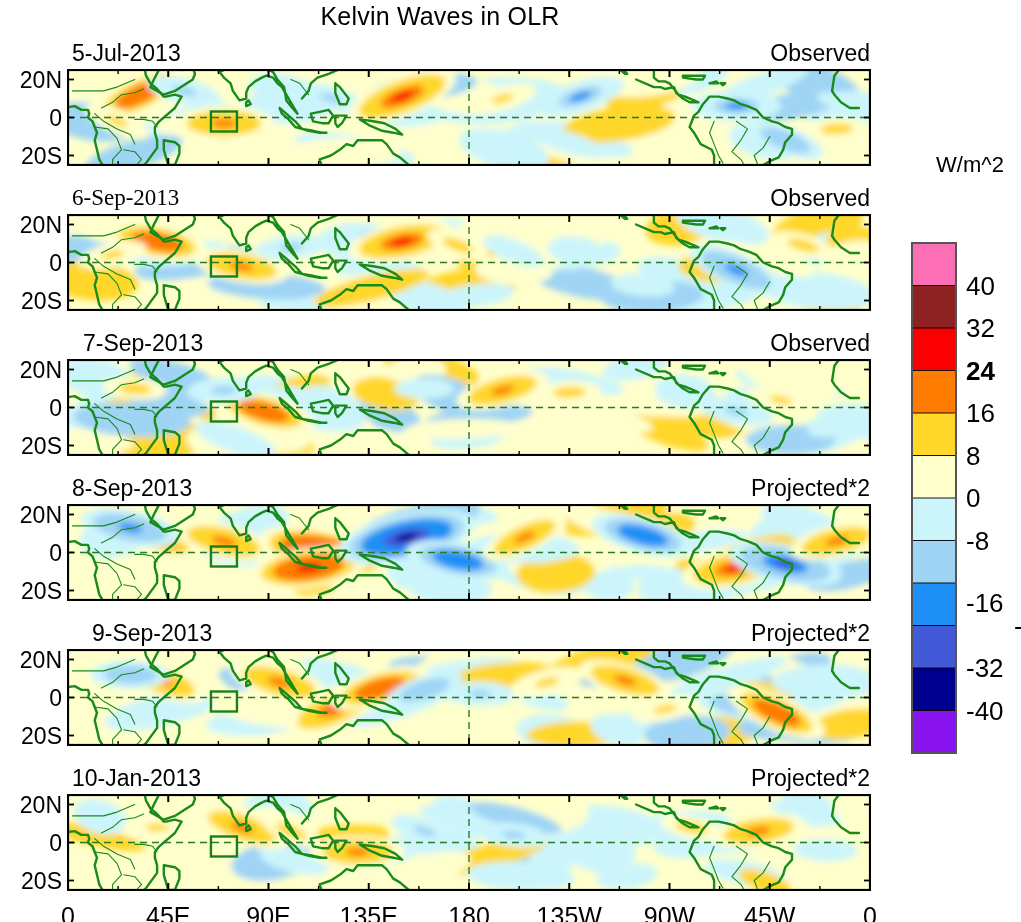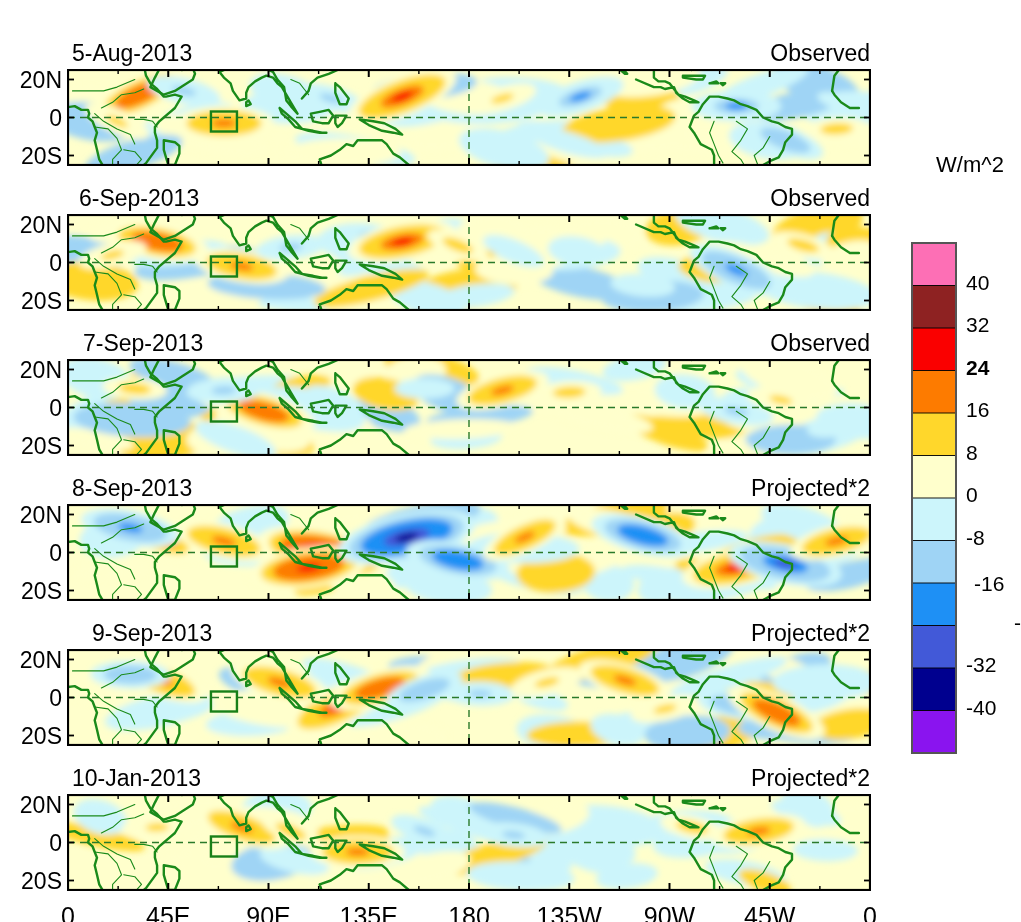--- a/index.html
+++ b/index.html
@@ -7,27 +7,28 @@
        font-family:"Liberation Sans",sans-serif;color:#000;overflow:hidden;}
   .fig{position:absolute;inset:0;}
   #title{position:absolute;left:0;top:2px;width:880px;text-align:center;
          font-size:25px;letter-spacing:.2px;}
   .panel{position:absolute;}
   .datelab{position:absolute;font-size:23px;white-space:nowrap;}
   .srclab{position:absolute;font-size:23px;white-space:nowrap;text-align:right;}
   .ylab{position:absolute;font-size:23px;text-align:right;width:62px;}
   .xlab{position:absolute;font-size:25px;text-align:center;width:90px;}
   #unit{position:absolute;font-size:22px;text-align:center;width:130px;}
-  .cbtick{position:absolute;font-size:21px;left:966px;}
+  .cbtick{position:absolute;font-size:26px;left:966px;}
   svg{display:block;}
 </style>
 </head>
 <body>
 
 <div class="fig">
+  <div id="title">Kelvin Waves in OLR</div>
   <div id="unit" style="left: 905px; top: 152px;">W/m^2</div>
 <svg width="804" height="97" class="panel" style="left: 67px; top: 69px;">
       <defs>
         <clipPath id="clip0">
           <rect x="1" y="1" width="802" height="95"></rect>
         </clipPath>
         <filter id="blur0" x="-30%" y="-60%" width="160%" height="220%">
           <feGaussianBlur stdDeviation="3.2"></feGaussianBlur>
         </filter>
       </defs>
@@ -207,21 +208,21 @@
       <line x1="752.875" x2="752.875" y1="96" y2="92" stroke="#000" stroke-width="1.4"></line>
       <line x1="803" x2="803" y1="1" y2="8" stroke="#000" stroke-width="2"></line>
       <line x1="803" x2="803" y1="96" y2="89" stroke="#000" stroke-width="2"></line>
       <line y1="10.5" y2="10.5" x1="1" x2="7" stroke="#000" stroke-width="1.8"></line>
       <line y1="10.5" y2="10.5" x1="803" x2="797" stroke="#000" stroke-width="1.8"></line>
       <line y1="48.5" y2="48.5" x1="1" x2="7" stroke="#000" stroke-width="1.8"></line>
       <line y1="48.5" y2="48.5" x1="803" x2="797" stroke="#000" stroke-width="1.8"></line>
       <line y1="86.5" y2="86.5" x1="1" x2="7" stroke="#000" stroke-width="1.8"></line>
       <line y1="86.5" y2="86.5" x1="803" x2="797" stroke="#000" stroke-width="1.8"></line>
     </svg>
-    <div class="datelab" style="left: 72px; top: 40px;">5-Aug-2013</div>
+    <div class="datelab" style="left: 72px; top: 40px;">5-Jul-2013</div>
     <div class="srclab" style="right: 151px; top: 40px;">Observed</div>
     <div class="ylab" style="left: 0px; top: 66.5px;">20N</div>
     <div class="ylab" style="left: 0px; top: 104.5px;">0</div>
     <div class="ylab" style="left: 0px; top: 142.5px;">20S</div>
     <svg width="804" height="97" class="panel" style="left: 67px; top: 214px;">
       <defs>
         <clipPath id="clip1">
           <rect x="1" y="1" width="802" height="95"></rect>
         </clipPath>
         <filter id="blur1" x="-30%" y="-60%" width="160%" height="220%">
@@ -397,21 +398,21 @@
       <line x1="752.875" x2="752.875" y1="96" y2="92" stroke="#000" stroke-width="1.4"></line>
       <line x1="803" x2="803" y1="1" y2="8" stroke="#000" stroke-width="2"></line>
       <line x1="803" x2="803" y1="96" y2="89" stroke="#000" stroke-width="2"></line>
       <line y1="10.5" y2="10.5" x1="1" x2="7" stroke="#000" stroke-width="1.8"></line>
       <line y1="10.5" y2="10.5" x1="803" x2="797" stroke="#000" stroke-width="1.8"></line>
       <line y1="48.5" y2="48.5" x1="1" x2="7" stroke="#000" stroke-width="1.8"></line>
       <line y1="48.5" y2="48.5" x1="803" x2="797" stroke="#000" stroke-width="1.8"></line>
       <line y1="86.5" y2="86.5" x1="1" x2="7" stroke="#000" stroke-width="1.8"></line>
       <line y1="86.5" y2="86.5" x1="803" x2="797" stroke="#000" stroke-width="1.8"></line>
     </svg>
-    <div class="datelab" style="left: 79px; top: 185px;">6-Sep-2013</div>
+    <div class="datelab" style="left: 72px; top: 185px; font-family: Liberation Serif, serif;">6-Sep-2013</div>
     <div class="srclab" style="right: 151px; top: 185px;">Observed</div>
     <div class="ylab" style="left: 0px; top: 211.5px;">20N</div>
     <div class="ylab" style="left: 0px; top: 249.5px;">0</div>
     <div class="ylab" style="left: 0px; top: 287.5px;">20S</div>
     <svg width="804" height="97" class="panel" style="left: 67px; top: 359px;">
       <defs>
         <clipPath id="clip2">
           <rect x="1" y="1" width="802" height="95"></rect>
         </clipPath>
         <filter id="blur2" x="-30%" y="-60%" width="160%" height="220%">
@@ -1223,17 +1224,17 @@
       <rect x="2" y="469.5" width="44" height="43" fill="#8a14ef" stroke="#000" stroke-width="0.9"></rect>
       <rect x="2" y="2" width="44" height="510" fill="none" stroke="#555" stroke-width="2"></rect>
     </svg>
     <div class="cbtick" style="top: 270.5px;">40</div>
     <div class="cbtick" style="top: 313px;">32</div>
     <div class="cbtick" style="top: 355.5px; font-weight: bold;">24</div>
     <div class="cbtick" style="top: 398px;">16</div>
     <div class="cbtick" style="top: 440.5px;">8</div>
     <div class="cbtick" style="top: 483px;">0</div>
     <div class="cbtick" style="top: 525.5px;">-8</div>
-    <div class="cbtick" style="top: 572px; margin-left: 8px;">-16</div>
+    <div class="cbtick" style="top: 588px;">-16</div>
     <div class="cbtick" style="top: 610.5px; margin-left: 48px;">-24</div>
     <div class="cbtick" style="top: 653px;">-32</div>
     <div class="cbtick" style="top: 695.5px;">-40</div>
   </div>
 
 </body></html>

